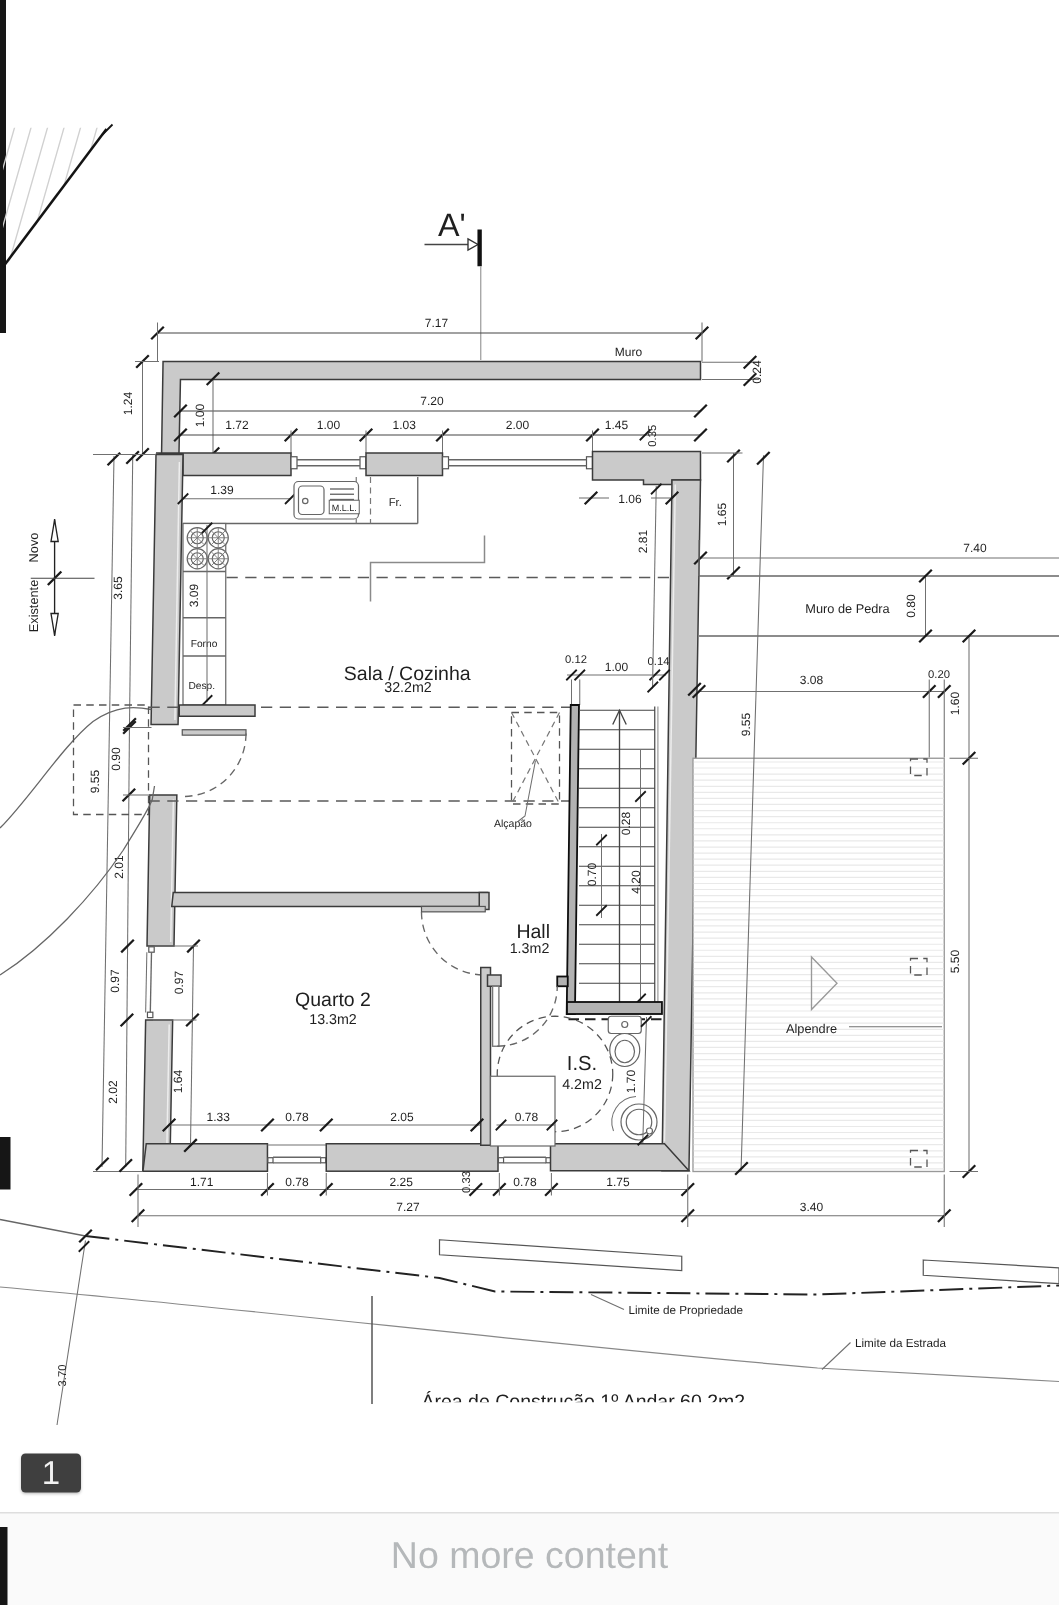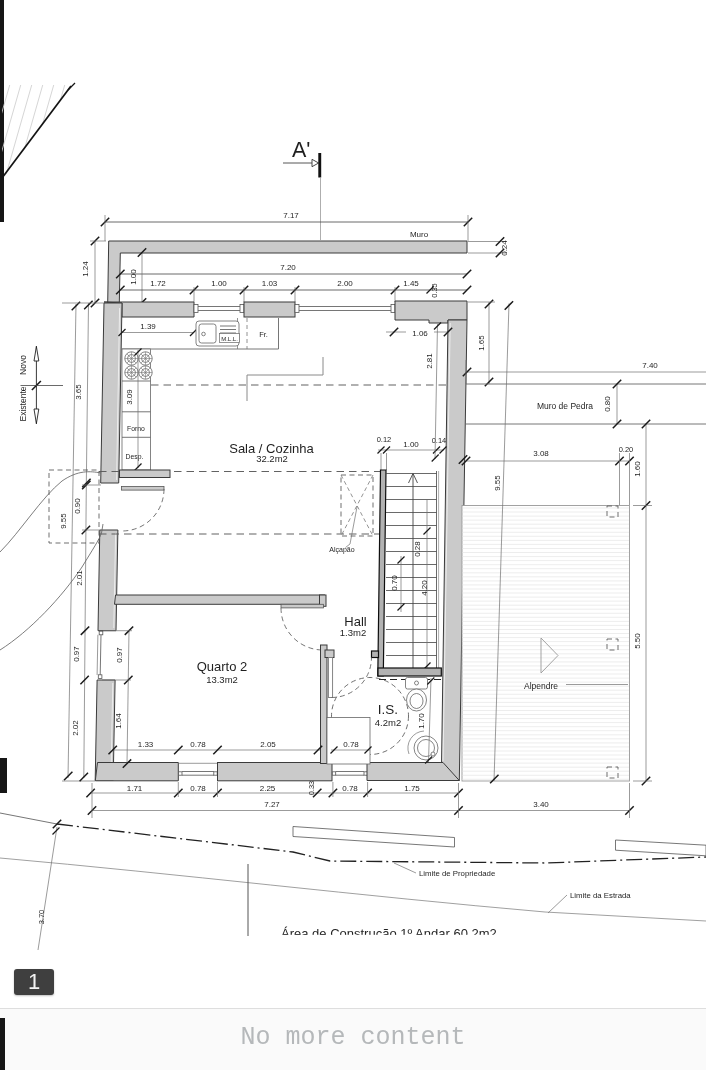--- a/index.html
+++ b/index.html
@@ -14,21 +14,21 @@
 .th{stroke:#666;stroke-width:0.9;fill:none;}
 .fx{fill:#fff;stroke:#666;stroke-width:0.8;}
 .dsh{stroke:#5a5a5a;stroke-width:0.95;fill:none;stroke-dasharray:7.5 5;}
 .dsh2{stroke:#777;stroke-width:0.8;fill:none;stroke-dasharray:4 3;}
 .dshr{stroke:#555;stroke-width:0.85;fill:none;stroke-dasharray:5 3.5;}
 .arc{stroke:#666;stroke-width:0.9;fill:none;stroke-dasharray:5 3.5;}
 .leaf{fill:#cacaca;stroke:#555;stroke-width:0.8;}
 .leaf2{fill:#fff;stroke:#777;stroke-width:0.9;}
 .bar{fill:#fff;stroke:#555;stroke-width:0.8;}
 .footer{position:absolute;left:0;top:1008px;width:706px;height:62px;background:#fafafa;border-top:1px solid #dedede;}
-.nomore{position:absolute;left:0;top:1023px;width:706px;text-align:center;font-size:25px;color:#b5b8ba;font-family:Liberation Mono, monospace;}
+.nomore{position:absolute;left:0;top:1023px;width:706px;text-align:center;font-size:25px;color:#b5b8ba;}
 .badge{position:absolute;left:14px;top:969px;width:40px;height:26px;background:#3f3f3f;border-radius:3px;color:#f2f2f2;font-size:22px;text-align:center;line-height:26px;box-shadow:0 1px 2px rgba(0,0,0,0.25);}
 </style>
 </head>
 <body>
 <div class="page">
 <svg width="706" height="1070" viewBox="0 0 706 1070">
 
 <g>
         <rect x="0" y="0" width="4" height="222" fill="#161616"></rect>
       </g>

